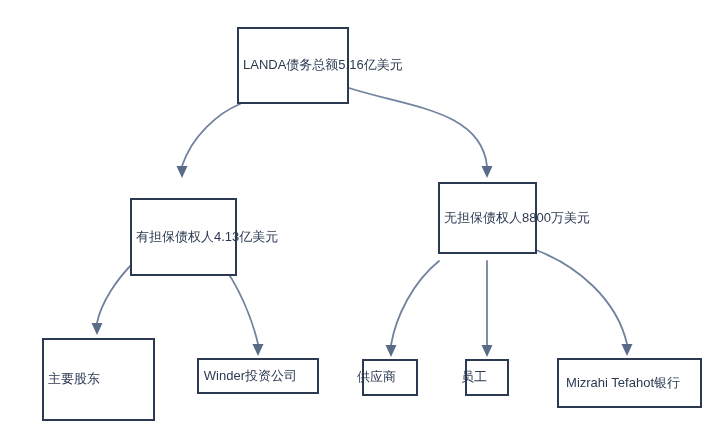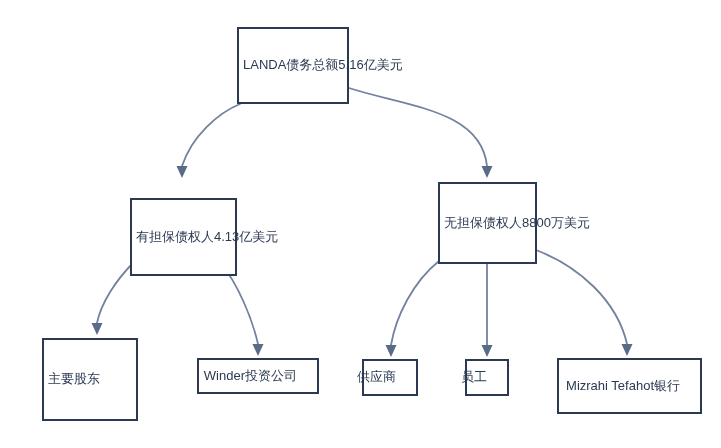--- a/index.html
+++ b/index.html
@@ -83,38 +83,38 @@
   <div class="node two-line" style="left:237px;top:27px;width:112px;height:77px">
     <span>LANDA债务总额</span>
     <span>5.16亿美元</span>
   </div>
 
   <div class="node two-line" style="left:130px;top:198px;width:107px;height:78px">
     <span>有担保债权人</span>
     <span>4.13亿美元</span>
   </div>
 
-  <div class="node two-line" style="left:438px;top:182px;width:99px;height:82px">
+  <div class="node two-line" style="left:438px;top:182px;width:99px;height:72px">
     <span>无担保债权人</span>
     <span>8800万美元</span>
   </div>
 
-  <div class="node two-line" style="left:42px;top:338px;width:96px;height:83px">
+  <div class="node two-line" style="left:42px;top:338px;width:113px;height:83px">
     <span>主要股东</span>
   </div>
 
   <div class="node one-line" style="left:197px;top:358px;width:122px;height:36px">
     <span>Winder投资公司</span>
   </div>
 
   <div class="node one-line" style="left:362px;top:359px;width:56px;height:37px">
     <span>供应商</span>
   </div>
 
   <div class="node one-line" style="left:465px;top:359px;width:34px;height:37px">
     <span>员工</span>
   </div>
 
-  <div class="node one-line" style="left:557px;top:358px;width:145px;height:56px">
+  <div class="node one-line" style="left:557px;top:358px;width:145px;height:50px">
     <span>Mizrahi Tefahot银行</span>
   </div>
 
 </div>
 
 </body></html>

